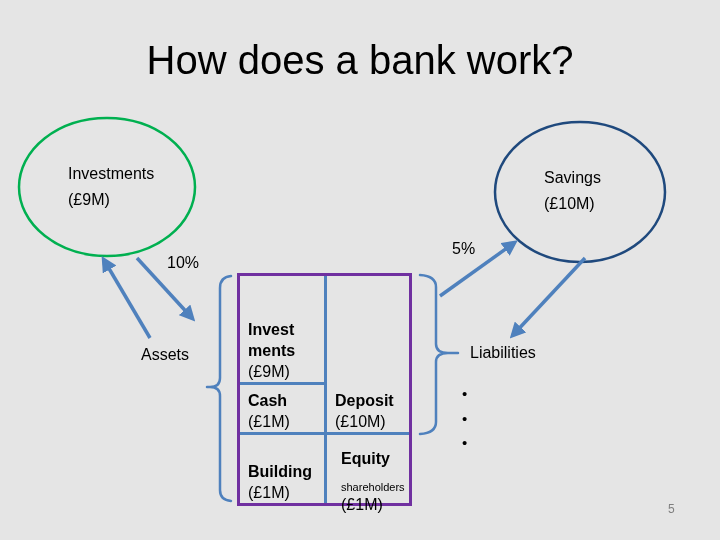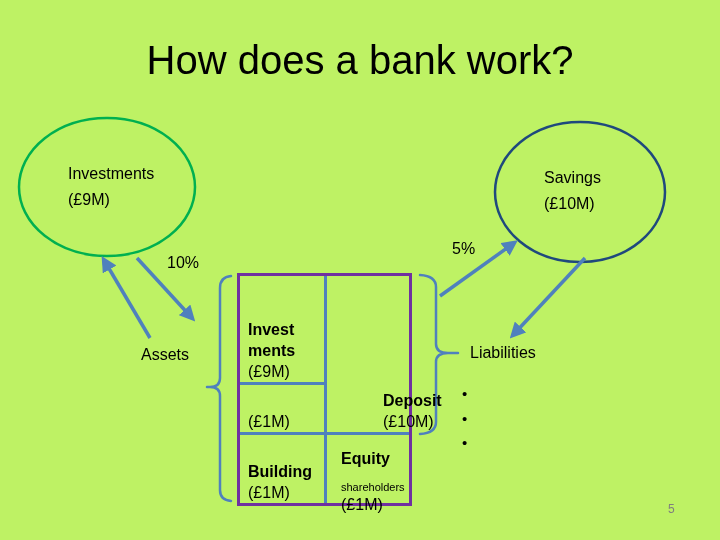--- a/index.html
+++ b/index.html
@@ -1,19 +1,19 @@
 <!DOCTYPE html>
 <html><head>
 <meta charset="utf-8">
 <style>
   html, body { margin: 0; padding: 0; }
   body { width: 720px; height: 540px; overflow: hidden; }
   .slide {
     position: relative; width: 720px; height: 540px;
-    background: #bef264; color: #000;
+    background: #e5e5e5; color: #000;
     font-family: "Liberation Sans", sans-serif;
   }
   .draw { position: absolute; left: 0; top: 0; width: 720px; height: 540px; }
 
   .title {
     position: absolute; top: 36px; left: 0; width: 720px;
     margin: 0; text-align: center;
     font-size: 40px; font-weight: 400; line-height: 48px;
   }
 
@@ -35,21 +35,21 @@
   .div-h1 { left: 0; top: 106px; width: 84px; height: 3px; }
   .div-h2 { left: 0; top: 156px; width: 169px; height: 3px; }
 
   .cell {
     position: absolute; box-sizing: border-box;
     display: flex; flex-direction: column; justify-content: flex-end;
     padding-left: 8px;
   }
   .c-invest   { left: 0;    top: 0;     width: 84px; height: 106px; }
   .c-cash     { left: 0;    top: 109px; width: 84px; height: 47px; }
-  .c-deposit  { left: 87px; top: 0;     width: 82px; height: 156px; margin-left: 48px; }
+  .c-deposit  { left: 87px; top: 0;     width: 82px; height: 156px; }
   .c-building { left: 0;    top: 159px; width: 66px; height: 68px; }
   .c-equity   { left: 93px; top: 159px; width: 82px; height: 80px; }
   .cname   { font-weight: 700; font-size: 16px; line-height: 21px; white-space: pre-line; }
   .camount { font-weight: 400; font-size: 16px; line-height: 21px; }
   .csub    { font-weight: 400; font-size: 11px; line-height: 13px; margin-top: 12px; }
 
   .bullets {
     position: absolute; left: 462px; top: 382px; width: 252px;
     margin: 0; padding: 0; list-style: none;
   }
@@ -97,20 +97,21 @@
   <div class="abs lbl-assets">Assets</div>
   <div class="abs lbl-liabilities">Liabilities</div>
 
   <div class="bs-table">
     <div class="cell c-invest">
       <div class="cname">Invest
 ments</div>
       <div class="camount">(£9M)</div>
     </div>
     <div class="cell c-cash">
+      <div class="cname">Cash</div>
       <div class="camount">(£1M)</div>
     </div>
     <div class="cell c-deposit">
       <div class="cname">Deposit</div>
       <div class="camount">(£10M)</div>
     </div>
     <div class="cell c-building">
       <div class="cname">Building</div>
       <div class="camount">(£1M)</div>
     </div>

